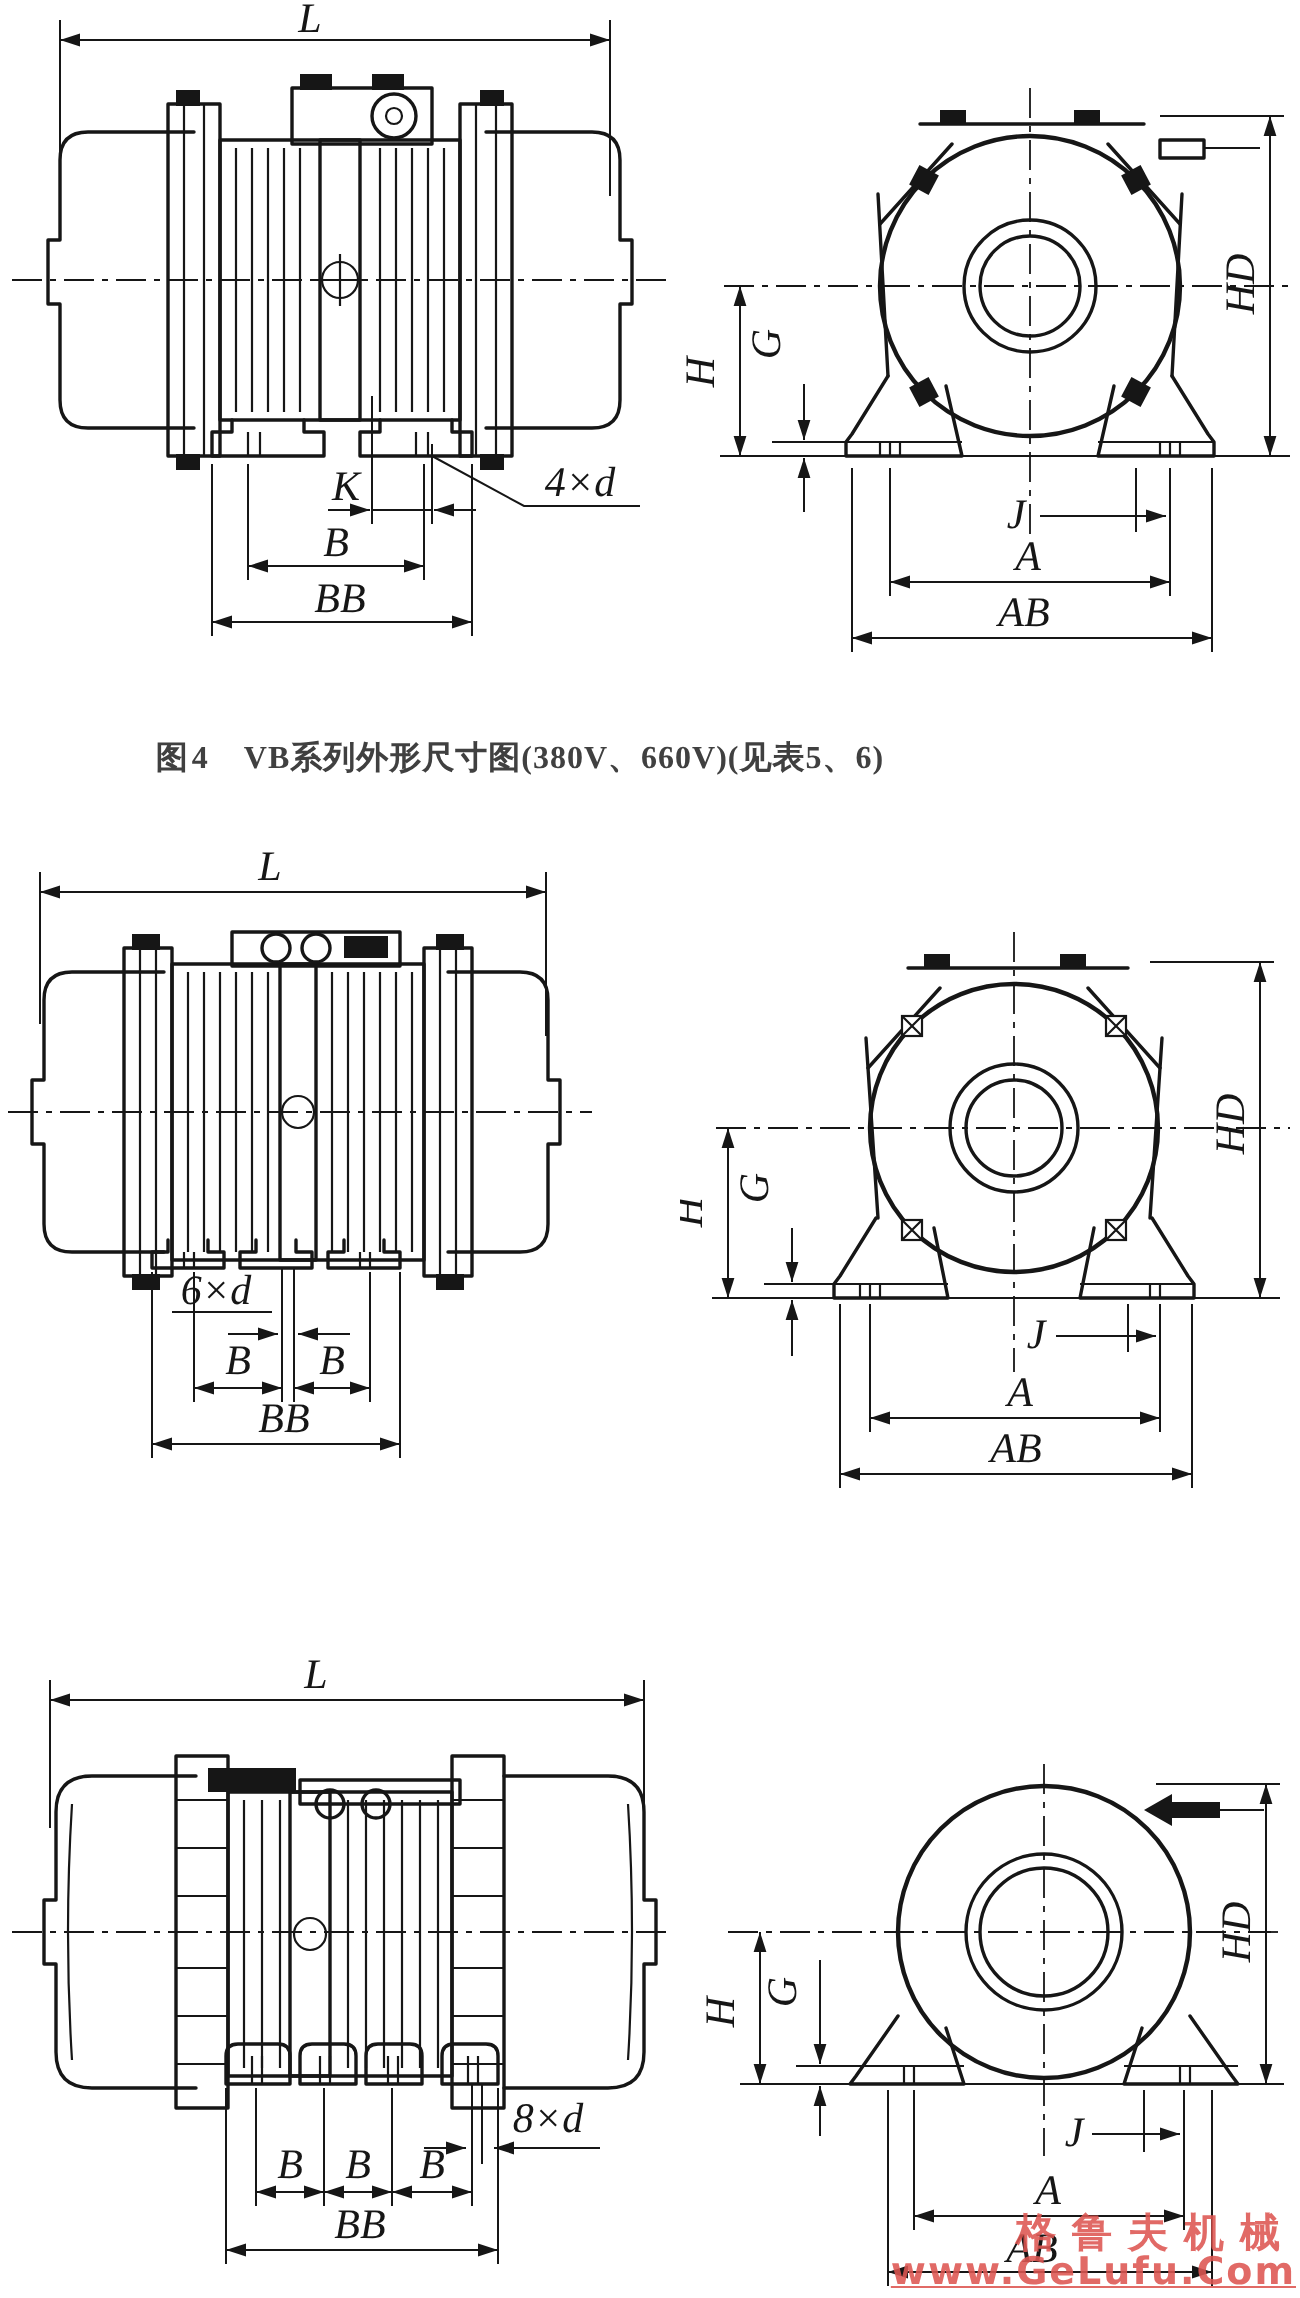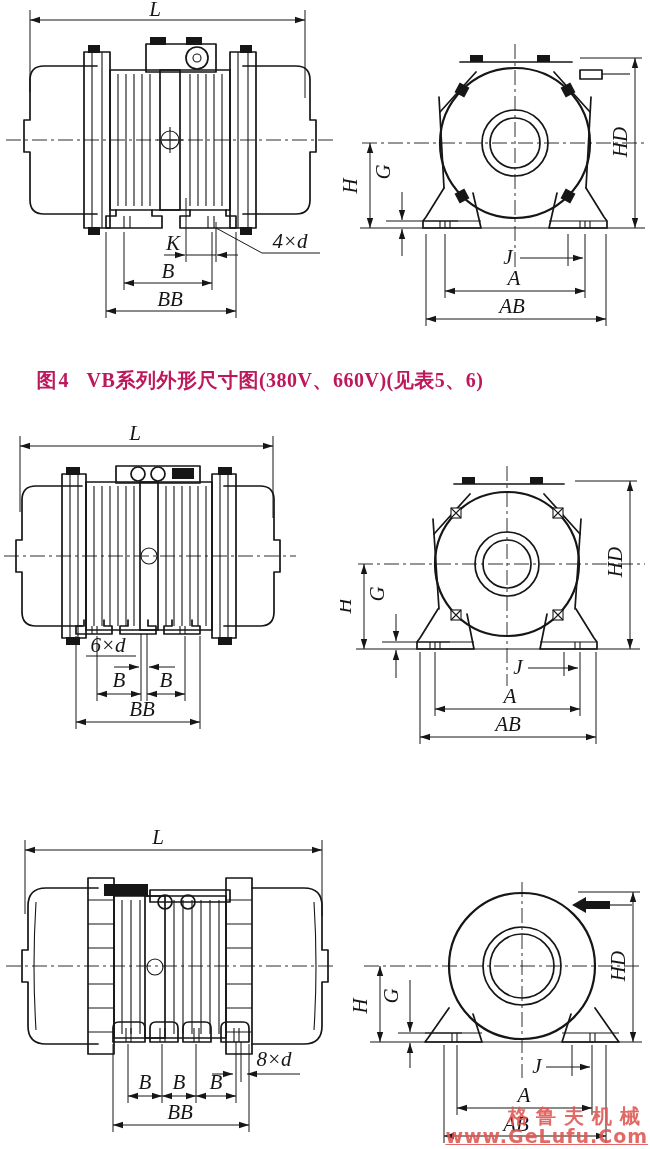--- a/index.html
+++ b/index.html
@@ -9,21 +9,21 @@
   
   .ol  { fill:none; stroke:#161616; stroke-width:1.7; stroke-linejoin:round; stroke-linecap:round; }
   .ol2 { fill:none; stroke:#161616; stroke-width:2.2; stroke-linejoin:round; }
   .th  { fill:none; stroke:#161616; stroke-width:1.1; }
   .dim { fill:none; stroke:#161616; stroke-width:1; }
   .cl  { fill:none; stroke:#161616; stroke-width:0.9; stroke-dasharray:15 4 3 4; }
   .fl  { fill:#161616; stroke:none; }
   text.dl { font-family:"Liberation Serif","DejaVu Serif",serif; font-style:italic; font-size:21px;
             fill:#161616; stroke:none; text-anchor:middle; }
   .caption { position:absolute; left:0; width:520px; height:46px; line-height:46px; text-align:center;
-             font-weight:700; font-size:20px; color:#be185d; letter-spacing:0.5px; white-space:nowrap; }
+             font-weight:700; font-size:16px; color:#404040; letter-spacing:0.5px; white-space:nowrap; }
   .cap-prefix { margin-right:16px; letter-spacing:2px; }
   .watermark { position:absolute; right:2px; bottom:3px; text-align:right;
                color:#de5652; opacity:0.88; font-weight:700;
                font-family:"DejaVu Sans","Liberation Sans",sans-serif; }
   .wm1 { font-size:20px; letter-spacing:8px; line-height:20px; }
   .wm2 { font-size:19px; letter-spacing:1px; line-height:20px;text-decoration:underline; }
 </style>
 </head>
 <body>
 

